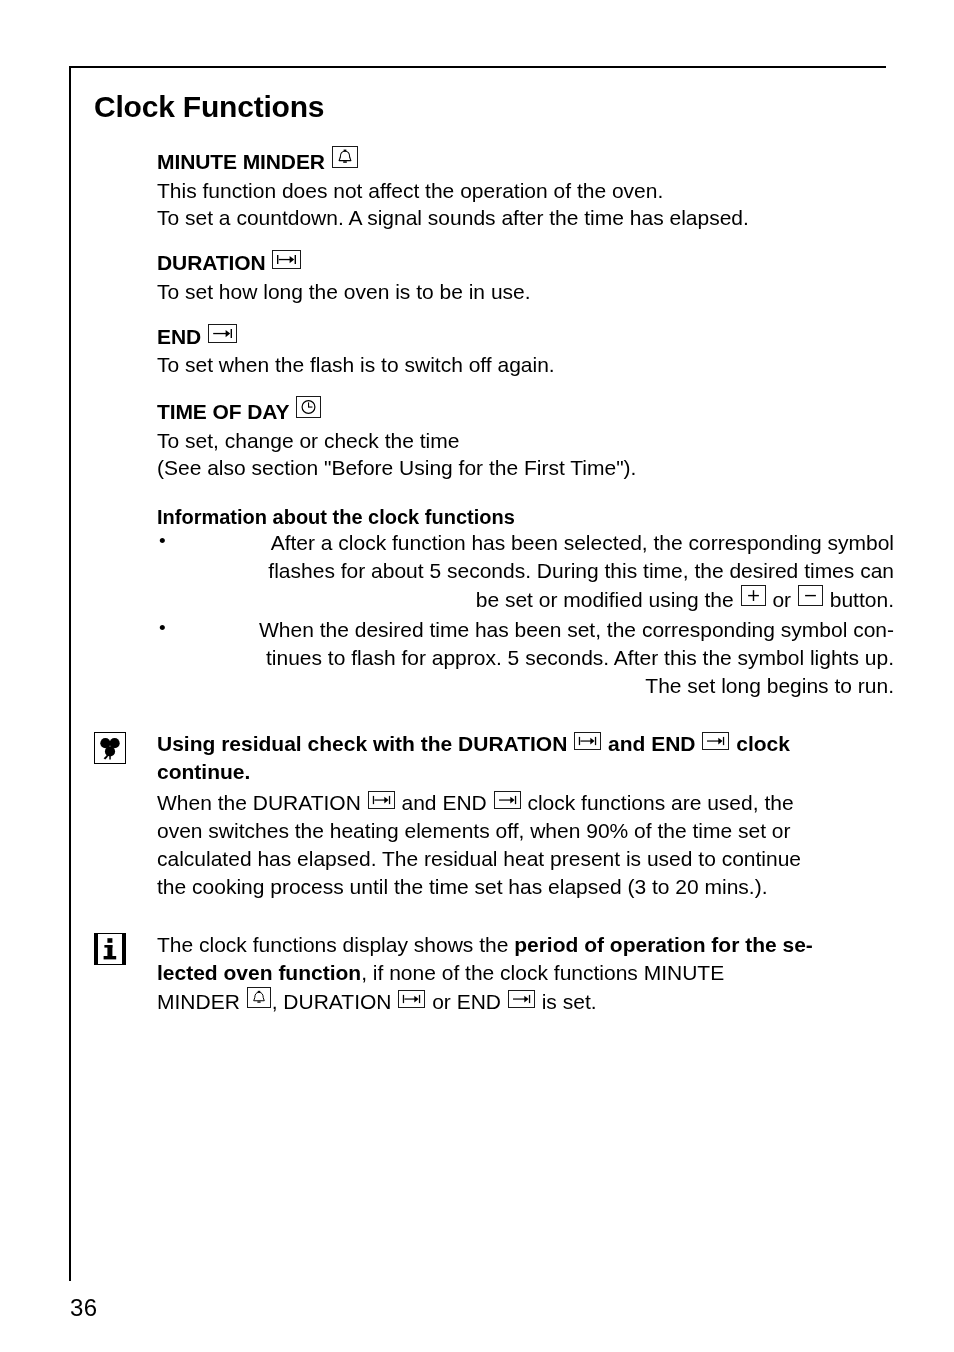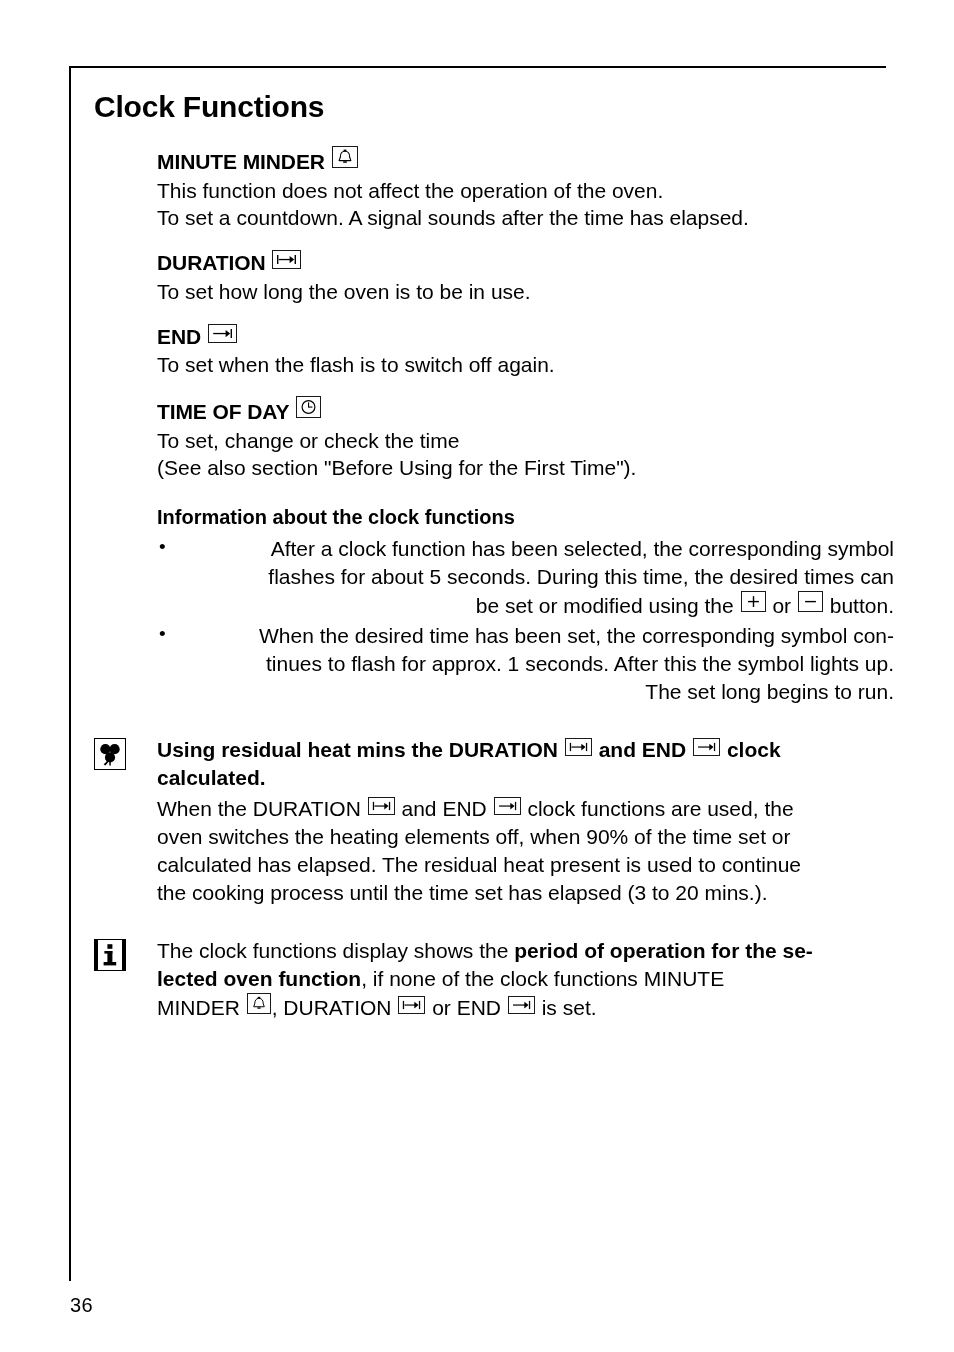--- a/index.html
+++ b/index.html
@@ -32,21 +32,21 @@
     width: 2px;
     height: 1215px;
     background: #000;
   }
 
   
   #page-number {
     position: absolute;
     left: 70px;
     top: 1294px;
-    font-size: 20px;
+    font-size: 24px;
     letter-spacing: 0.5px;
   }
 
   
   #content {
     position: absolute;
     left: 94px;
     top: 90px;
     width: 800px;
   }
@@ -76,21 +76,20 @@
   .sec-body {
     font-size: 21px;
     line-height: 1.32;
   }
   .sec-body .ln { display: block; }
 
   .info-head {
     font-size: 20px;
     font-weight: bold;
     margin-top: 24px;
-    margin-bottom: 6px;
   }
 
   ul.bullets {
     list-style: none;
     margin: 0;
     padding: 0;
     font-size: 21px;
     line-height: 1.335;
   }
   ul.bullets > li {
@@ -262,58 +261,58 @@
           <span class="key">
             <svg width="19" height="17" viewBox="0 0 19 17">
               <rect x="4.1" y="7.9" width="10.8" height="1.4" fill="#000"></rect>
             </svg>
           </span>
           <span>button.</span>
         </span>
       </li>
       <li>
         <span class="ln">When the desired time has been set, the corresponding symbol con-</span>
-        <span class="ln">tinues to flash for approx. 1 seconds. After this the symbol lights up.</span>
+        <span class="ln">tinues to flash for approx. 5 seconds. After this the symbol lights up.</span>
         <span class="ln">The set long begins to run.</span>
       </li>
     </ul>
 
     <div class="note-block">
       <div class="note-icon">
         <div class="icon-box" style="width:32px;height:32px;">
           <svg width="30" height="30" viewBox="0 0 30 30">
             <circle cx="10.4" cy="10.2" r="5.1" fill="#000"></circle>
             <circle cx="19.6" cy="10.2" r="5.1" fill="#000"></circle>
             <circle cx="15" cy="18.4" r="5.1" fill="#000"></circle>
             <path d="M14.3 14 L14.3 26.4 L15.8 26.4 L15.8 14 Z" fill="#000"></path>
             <path d="M15 16.4 C13.4 20.4 11.4 23 8.6 25.2 L10.2 26.6 C12.9 24.3 14.6 21 15 17.4 Z" fill="#000"></path>
           </svg>
         </div>
       </div>
       <div class="note-body">
         <span class="note-title">
-          <span>Using residual heat mins the DURATION</span>
+          <span>Using residual check with the DURATION</span>
           <span class="key">
             <svg width="21" height="14" viewBox="0 0 23 15">
               <rect x="2" y="3" width="1.4" height="9" fill="#000"></rect>
               <rect x="19.6" y="3" width="1.4" height="9" fill="#000"></rect>
               <rect x="3.8" y="6.9" width="13.6" height="1.3" fill="#000"></rect>
               <path d="M14.6 3.9 L19.2 7.55 L14.6 11.2 Z" fill="#000"></path>
             </svg>
           </span>
           <span>and END</span>
           <span class="key">
             <svg width="21" height="14" viewBox="0 0 23 15">
               <rect x="19.6" y="3" width="1.4" height="9" fill="#000"></rect>
               <rect x="2.2" y="6.9" width="15.2" height="1.3" fill="#000"></rect>
               <path d="M14.6 3.9 L19.2 7.55 L14.6 11.2 Z" fill="#000"></path>
             </svg>
           </span>
           <span>clock</span>
-          <span class="ln">calculated.</span>
+          <span class="ln">continue.</span>
         </span>
         <span class="note-para">
           <span class="ln">
             <span>When the DURATION</span>
             <span class="key">
               <svg width="21" height="14" viewBox="0 0 23 15">
                 <rect x="2" y="3" width="1.4" height="9" fill="#000"></rect>
                 <rect x="19.6" y="3" width="1.4" height="9" fill="#000"></rect>
                 <rect x="3.8" y="6.9" width="13.6" height="1.3" fill="#000"></rect>
                 <path d="M14.6 3.9 L19.2 7.55 L14.6 11.2 Z" fill="#000"></path>

